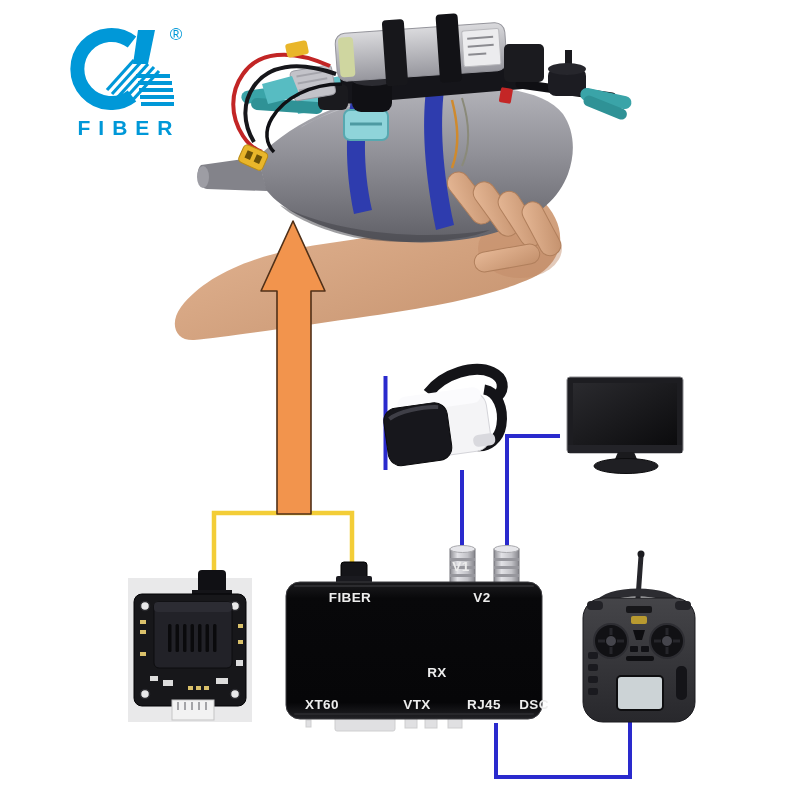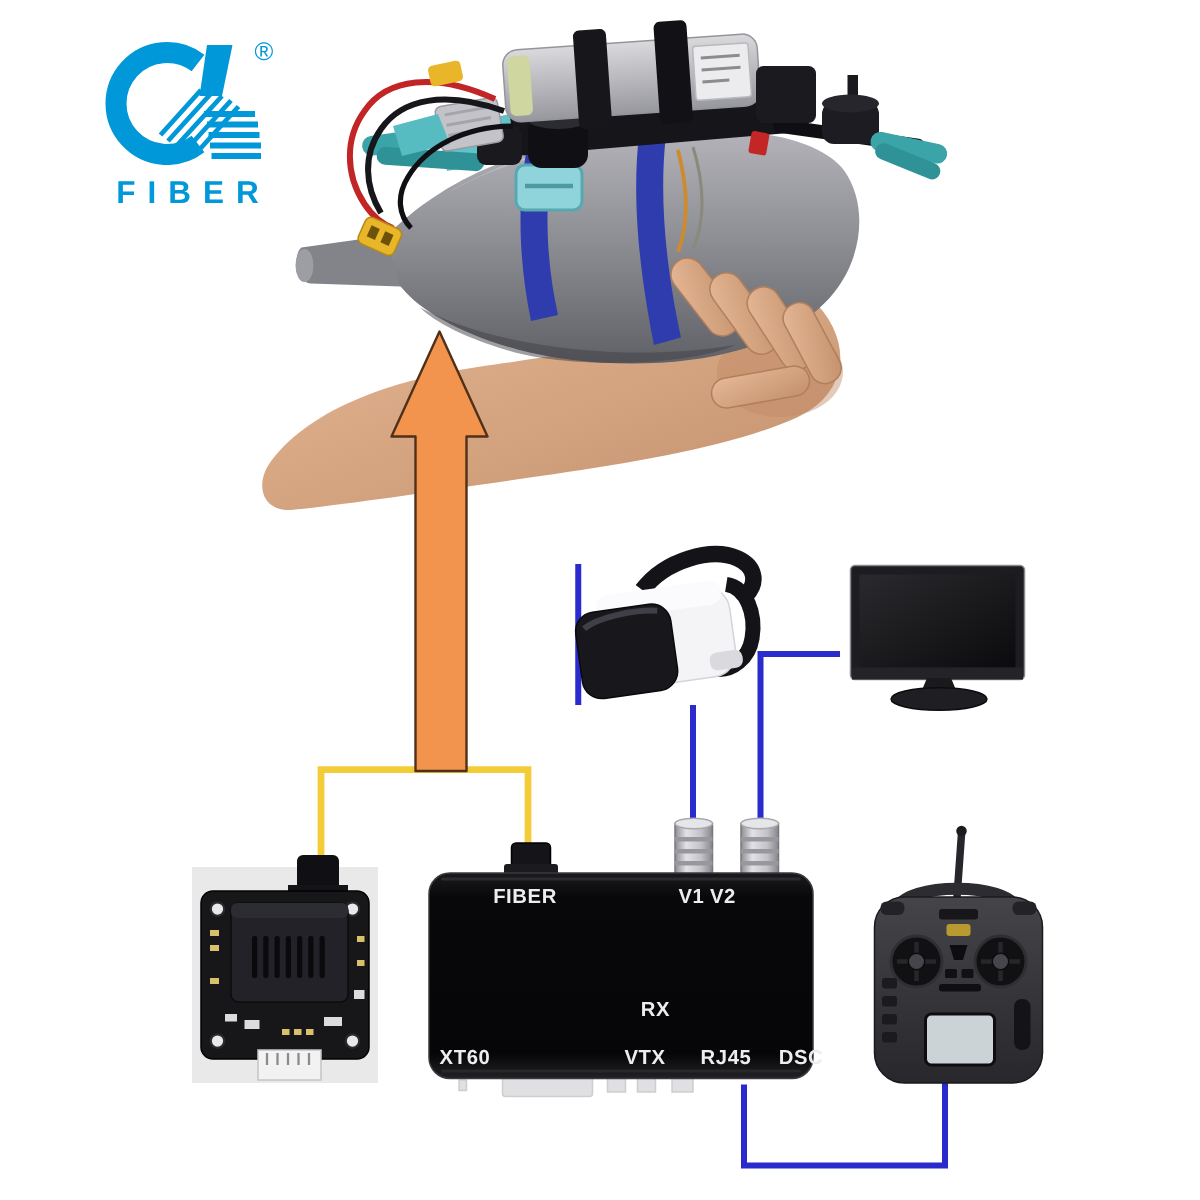--- a/index.html
+++ b/index.html
@@ -301,22 +301,22 @@
       <g fill="#1a1a1f">
         <rect x="588" y="652" width="10" height="7" rx="2"></rect>
           <rect x="588" y="664" width="10" height="7" rx="2"></rect>
         <rect x="588" y="676" width="10" height="7" rx="2"></rect>
           <rect x="588" y="688" width="10" height="7" rx="2"></rect>
       </g>
     </g>
   </svg>
 
   <div class="port-label" style="left:306px;top:589px;width:88px">FIBER</div>
-  <div class="port-label" style="left:441px;top:589px;width:40px">V1</div>
+  <div class="port-label" style="left:441px;top:558px;width:40px">V1</div>
   <div class="port-label" style="left:462px;top:589px;width:40px">V2</div>
 
-  <div class="port-label" style="left:280px;top:696px;width:60px">XT60</div>
-  <div class="port-label" style="left:410px;top:696px;width:40px">VTX</div>
+  <div class="port-label" style="left:292px;top:696px;width:60px">XT60</div>
+  <div class="port-label" style="left:397px;top:696px;width:40px">VTX</div>
   <div class="port-label" style="left:422px;top:664px;width:30px">RX</div>
   <div class="port-label" style="left:464px;top:696px;width:40px">RJ45</div>
   <div class="port-label" style="left:514px;top:696px;width:40px">DSC</div>
 
 </div>
 
 </body></html>

